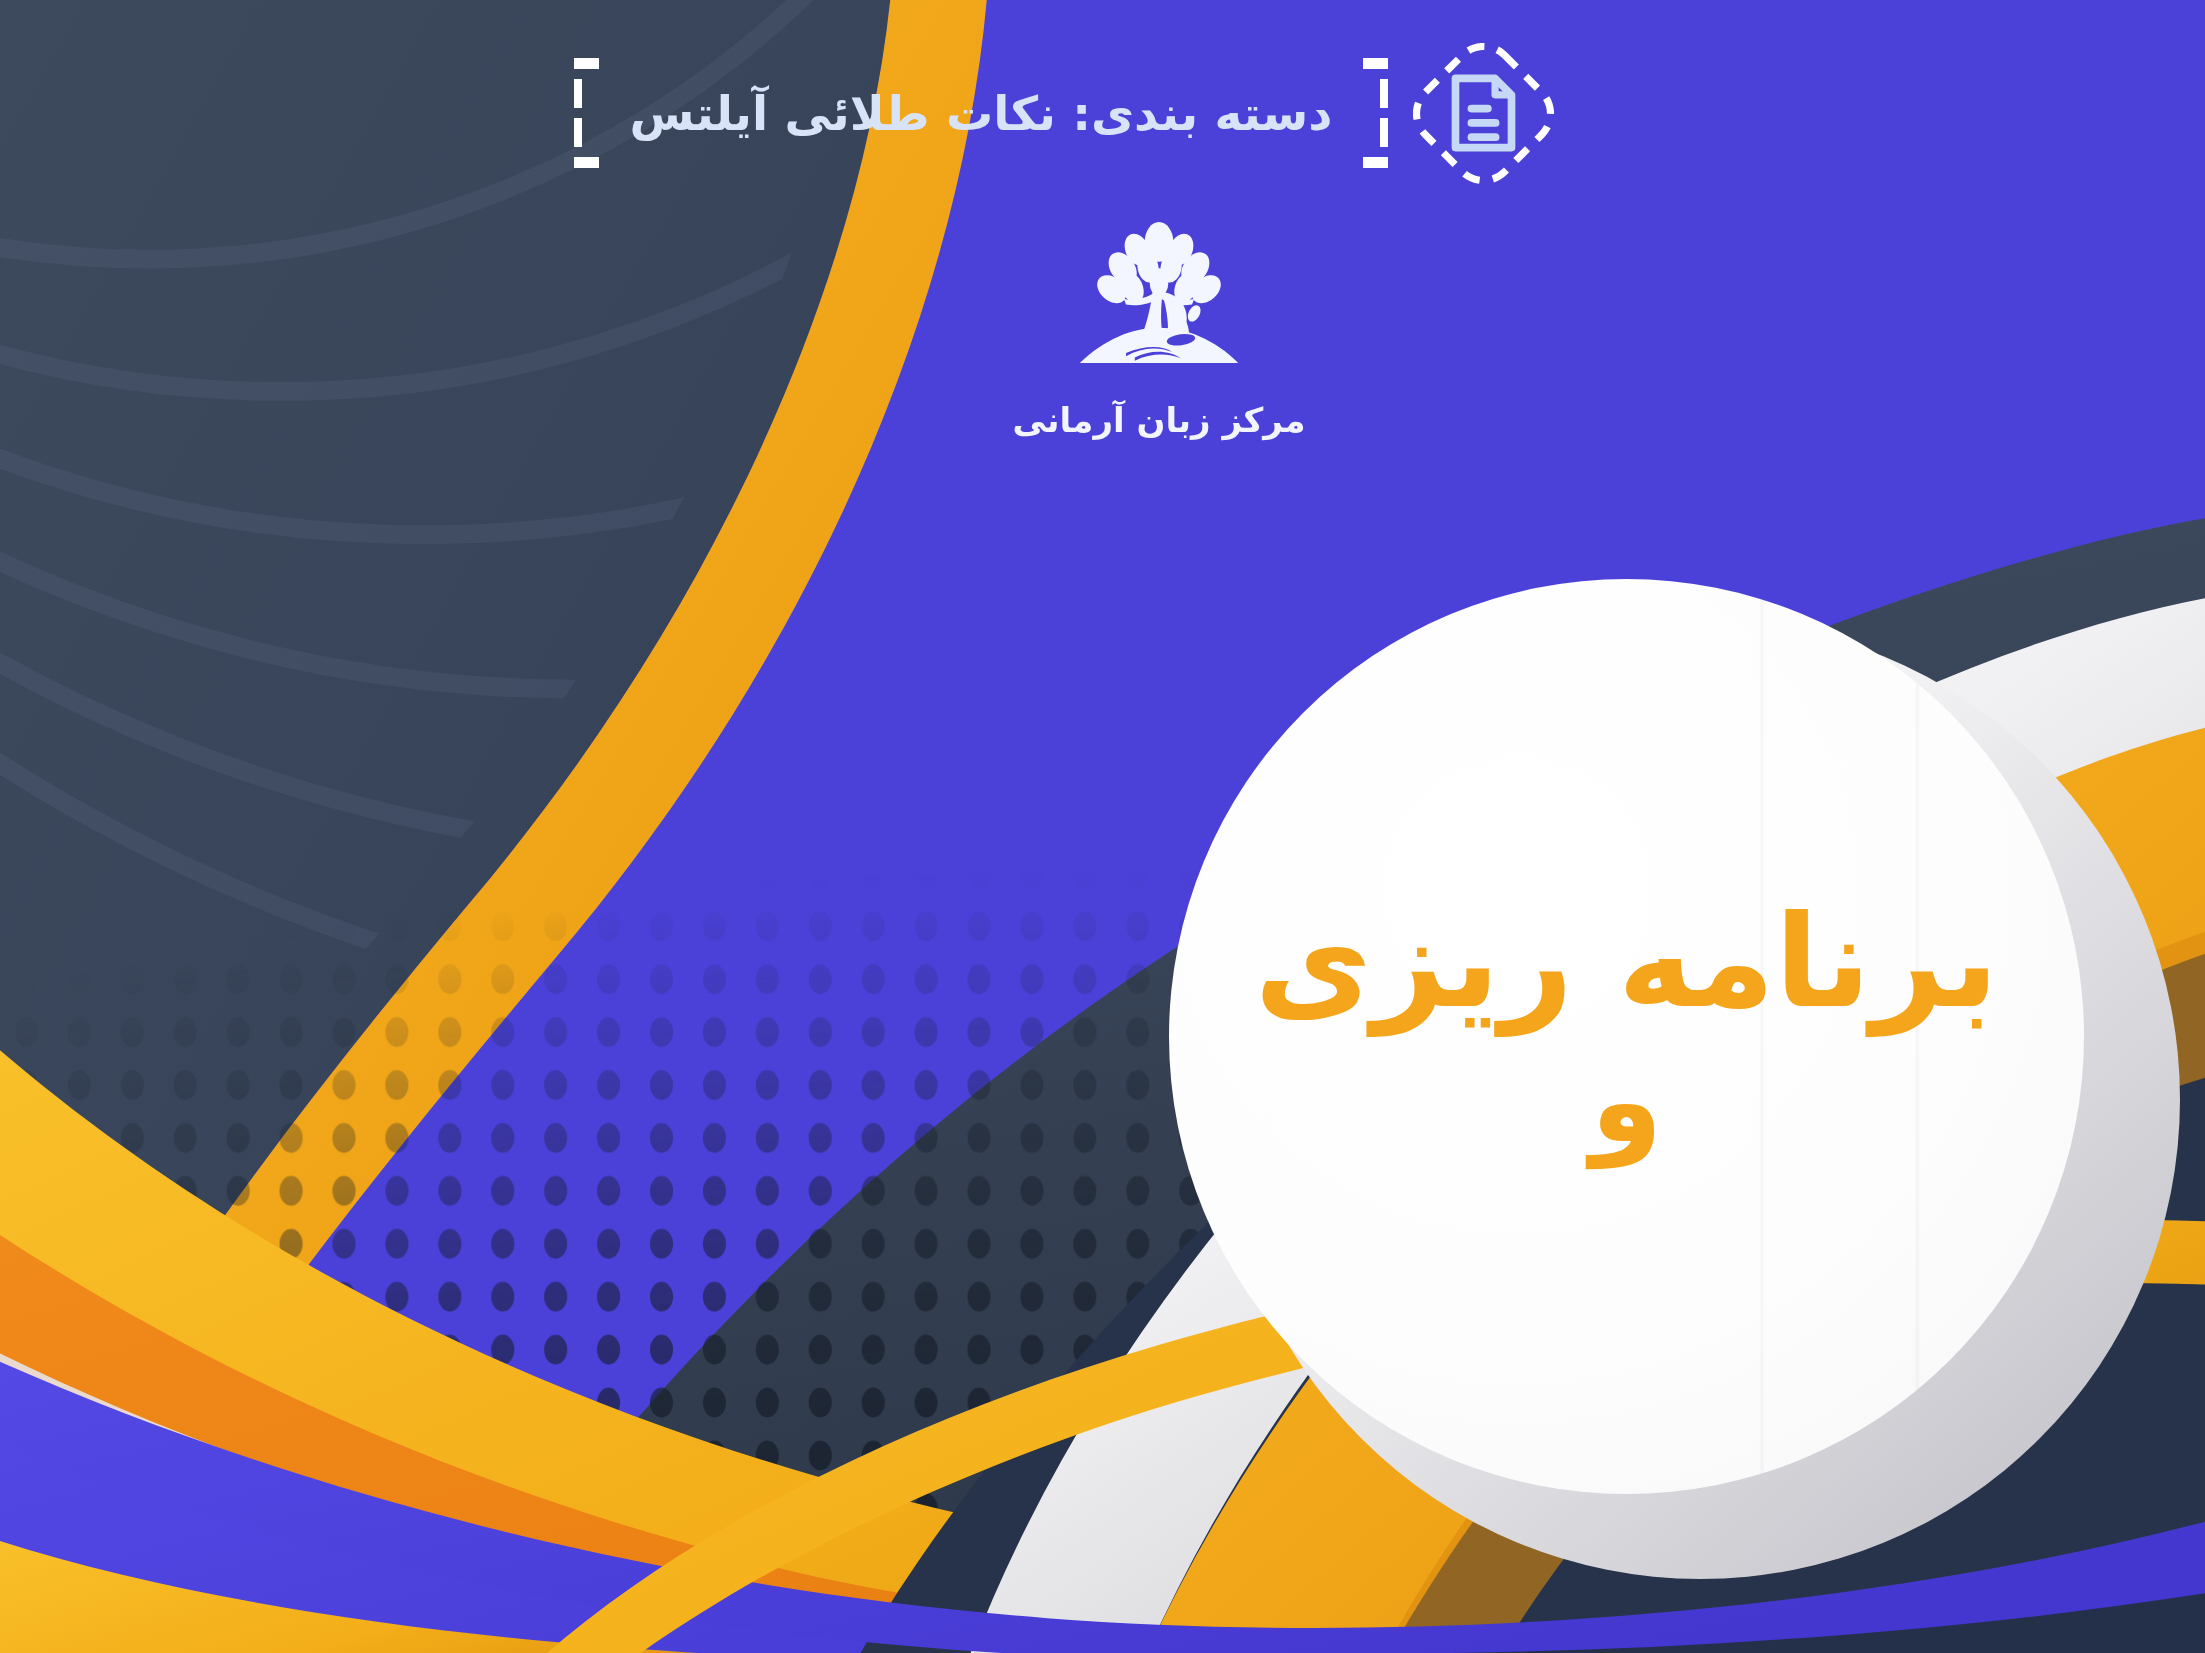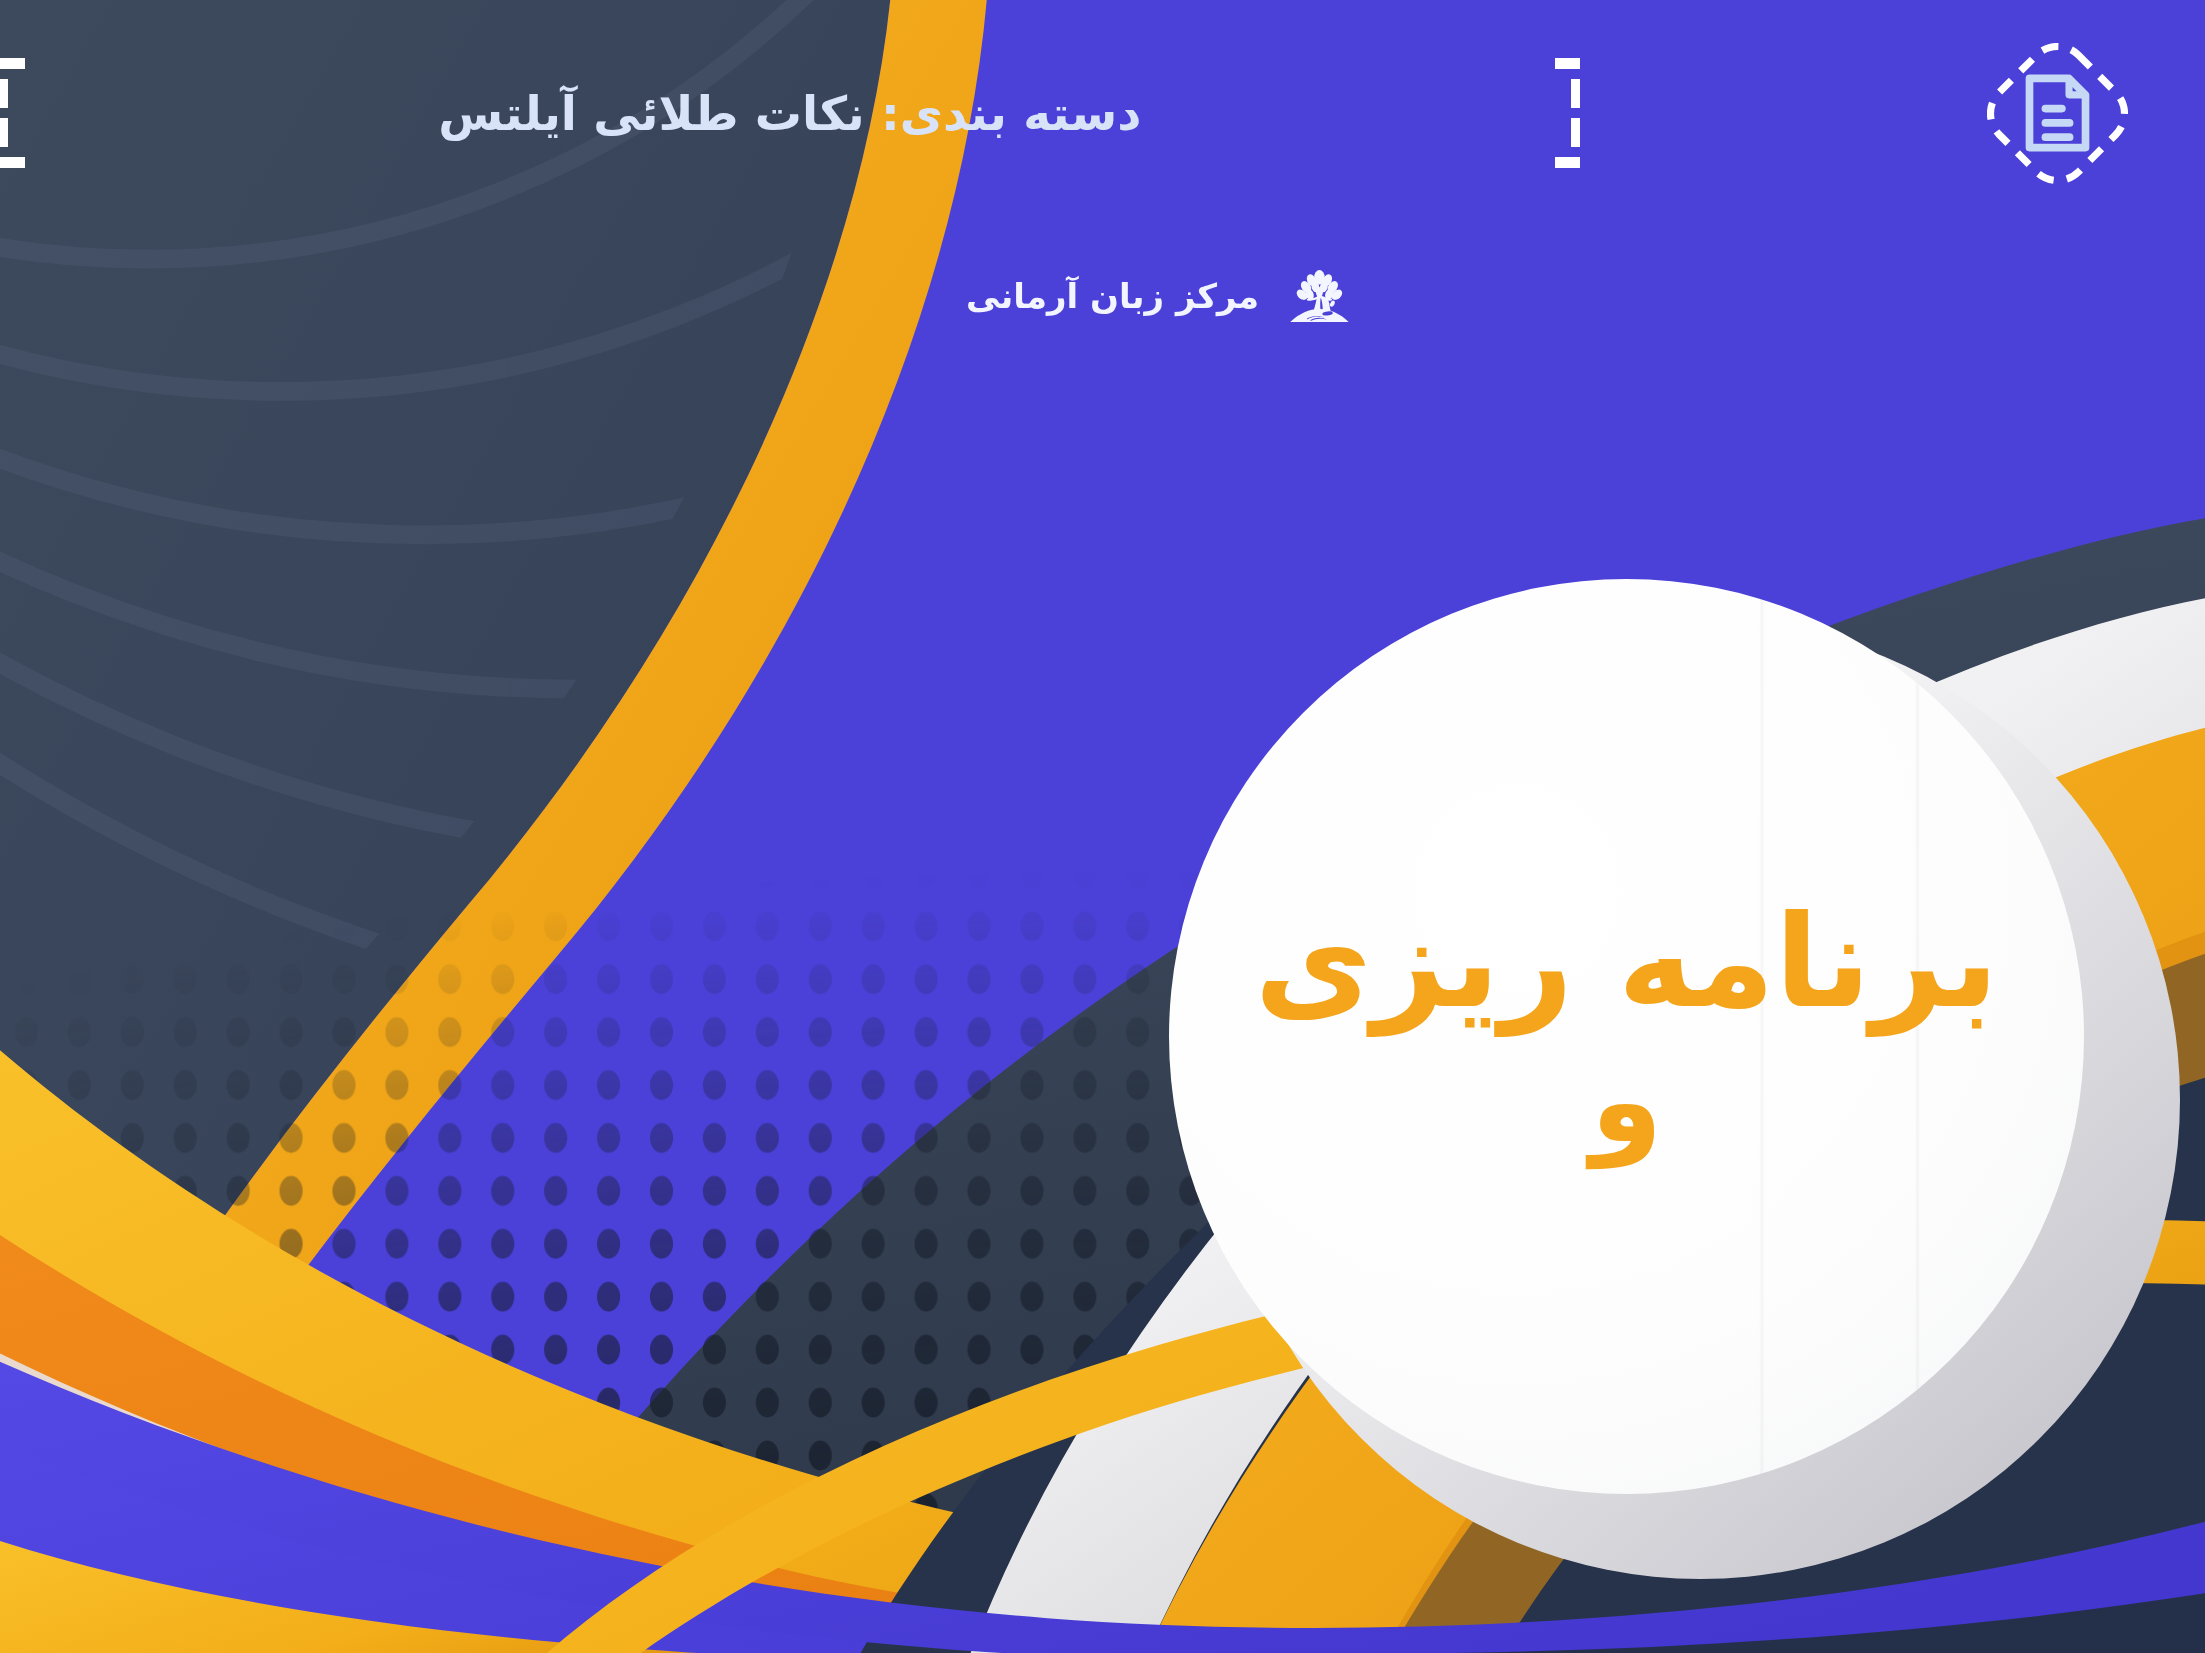--- a/index.html
+++ b/index.html
@@ -16,21 +16,21 @@
   svg.layer{display:block;width:100%;height:100%;}
 
   
   #header{
     position:absolute;
     top:22px; left:0; right:0;
     height:182px;
     display:flex;
     flex-direction:row;
     align-items:center;
-    justify-content:space-between;
+    justify-content:center;
     padding-right:77px;
     gap:0px;
     z-index:40;
   }
   #cat-icon-badge{
     position:relative;
     width:141px;height:141px;
     flex:0 0 auto;
     display:flex;align-items:center;justify-content:center;
     margin-left:25px;
@@ -71,21 +71,21 @@
   }
 
   
   #brand{
     position:absolute;
     top:221px;
     left:966px;
     width:386px;
     z-index:40;
     display:flex;
-    flex-direction:row;
+    flex-direction:column;
     align-items:center;
     gap:28px;
   }
   #brand .mark{width:176px;height:154px;display:block;}
   #brand .name{
     margin-top:-3.3px;
     color:#f2f5ff;
     font-size:34px;
     font-weight:bold;
     white-space:nowrap;

